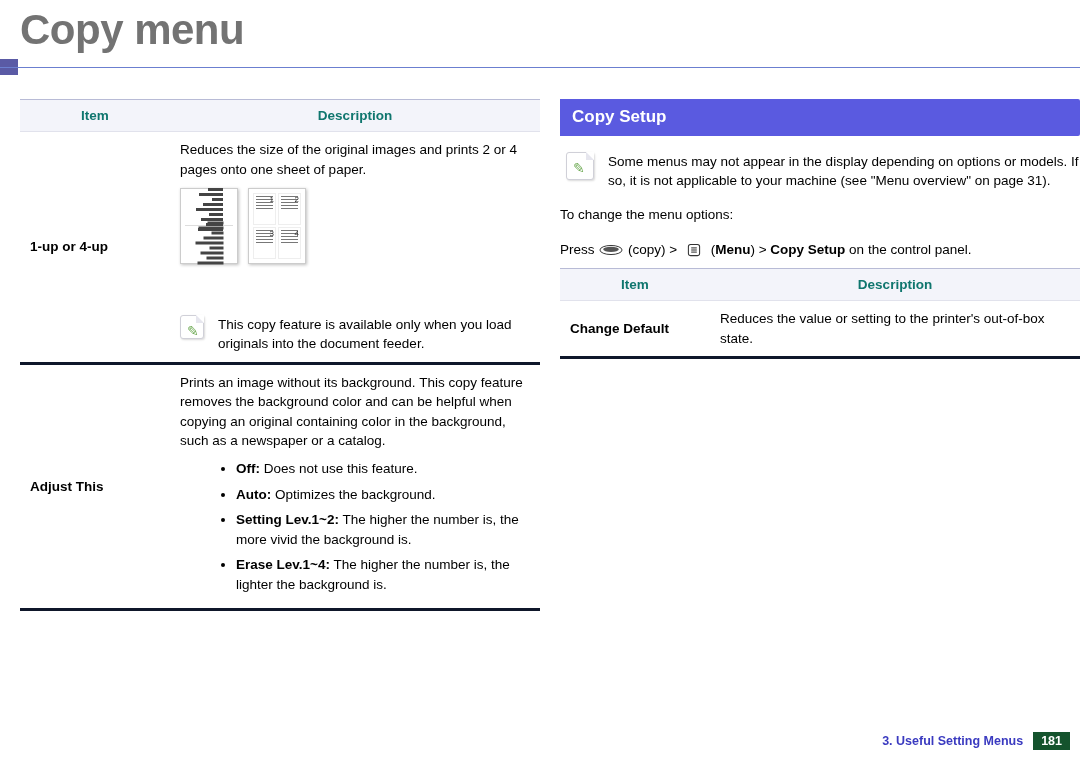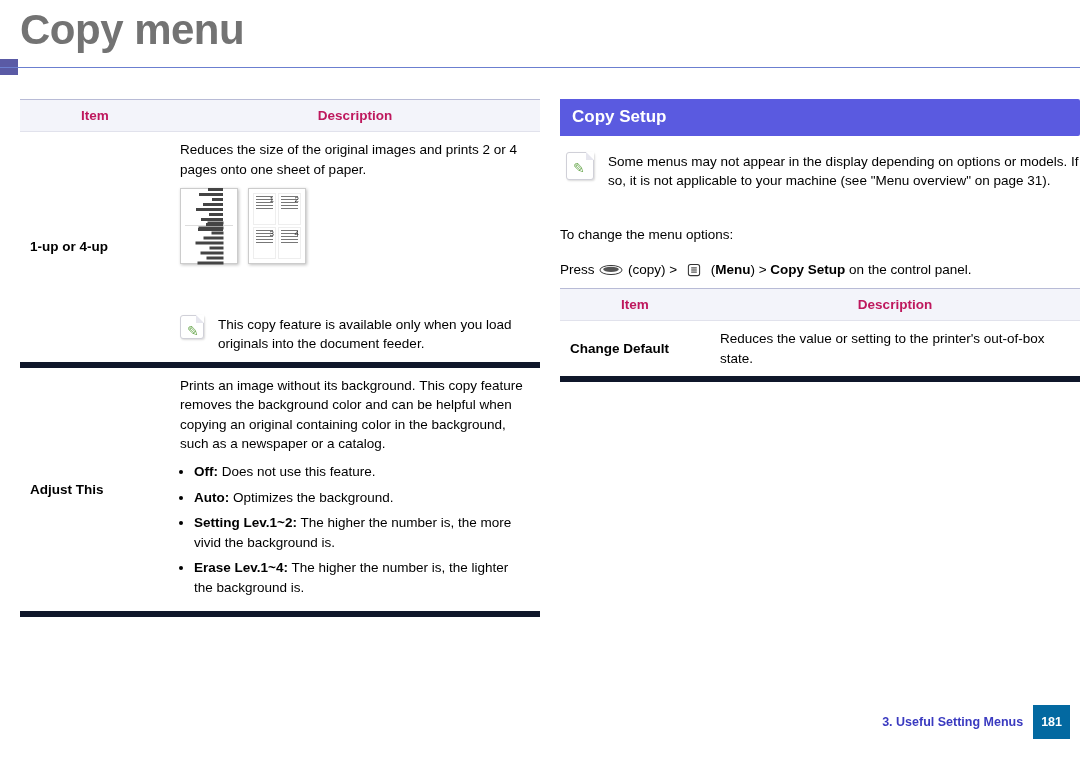--- a/index.html
+++ b/index.html
@@ -31,30 +31,30 @@
     position: absolute; left: 0; width: 18px; top: -8px; height: 16px;
     background: #5a5aa5;
   }
   .cols { display: flex; gap: 20px; padding: 0 0 0 20px; }
   .col { flex: 1 1 0; min-width: 0; }
   table.opt {
     width: 100%; border-collapse: collapse; font-size: 13.5px;
   }
   table.opt th {
     background: #f3f4fa;
-    color: #be185d;
+    color: #0f766e;
     font-weight: bold;
     text-align: center;
     padding: 6px 8px;
     border-top: 1px solid #b8bbd6;
     border-bottom: 1px solid #e1e2ec;
   }
   table.opt td {
     padding: 8px 10px;
-    border-bottom: 6px solid #0f172a;
+    border-bottom: 3px solid #0f172a;
     vertical-align: top;
   }
   table.opt td.item {
     font-weight: bold;
     width: 150px;
     vertical-align: middle;
   }
   .section-heading {
     background: #5a5ae0;
     color: #fff;
@@ -82,21 +82,21 @@
     border-top: 8px solid #fff;
   }
   .note-icon::after {
     content: "✎"; position: absolute; left: 6px; top: 5px;
     font-size: 14px; color: #6aa84f;
   }
   .note-block.inset { padding: 6px 0 0 0; margin-top: 45px; }
   .note-block.inset .note-icon { width: 24px; height: 24px; }
 
   .bullets { margin: 8px 0 0 0; padding: 0 0 0 14px; list-style: disc; }
-  .bullets li { margin-bottom: 6px; }
+  .bullets li { margin-bottom: 6px; margin-left: 42px; }
   .bullets li b { font-weight: bold; }
 
   .thumbs {
     display: flex; gap: 10px; margin: 8px 0 14px 0;
   }
   .thumb {
     width: 58px; height: 76px; background: #fff;
     border: 1px solid #ccc; box-shadow: 1px 1px 3px rgba(0,0,0,.25);
     position: relative; padding: 4px;
   }
@@ -123,28 +123,28 @@
   }
 
   .press-line { margin: 16px 0 0 0; }
   .inline-icon {
     display: inline-block; vertical-align: -3px;
     width: 26px; height: 14px;
   }
   .inline-icon.copy svg, .inline-icon.menu svg { width: 100%; height: 100%; }
 
   .footer {
-    position: absolute; right: 10px; bottom: 24px;
+    position: absolute; right: 10px; bottom: 13px;
     display: flex; align-items: center; gap: 10px;
     font-size: 12.5px;
   }
   .footer .sect { color: #3a3ac0; font-weight: bold; }
   .footer .pg {
-    background: #0369a1; color: #fff; font-weight: bold;
-    padding: 8px 8px;
+    background: #14532d; color: #fff; font-weight: bold;
+    padding: 0 8px;
   }
 </style>
 </head>
 <body>
 
 <div class="page-title">Copy menu</div>
 <div class="rule-area">
   <div class="rule-blue-thick"></div>
   <div class="rule-blue-thin"></div>
 </div>
@@ -261,21 +261,21 @@
   </div>
 
   <div class="col">
     <div class="section-heading">Copy Setup</div>
 
     <div class="note-block">
       <div class="note-icon"></div>
       <div>Some menus may not appear in the display depending on options or models. If so, it is not applicable to your machine (see "Menu overview" on page 31).</div>
     </div>
 
-    <div style="margin-top:20px;">To change the menu options:</div>
+    <div style="">To change the menu options:</div>
 
     <div class="press-line">
       <span>Press</span>
       <span class="inline-icon copy">
         <svg viewBox="0 0 40 20">
             <ellipse cx="20" cy="10" rx="17" ry="7" fill="none" stroke="#333" stroke-width="1.5"></ellipse>
             <ellipse cx="20" cy="9" rx="12" ry="4" fill="#555"></ellipse>
           </svg>
       </span>
       <span> (copy) &gt; </span>

